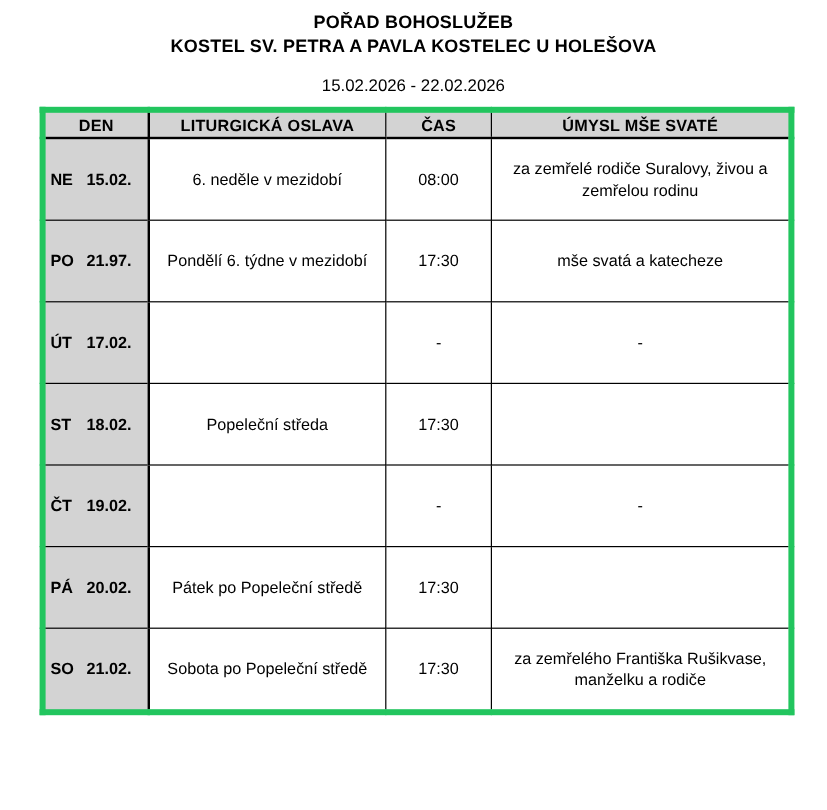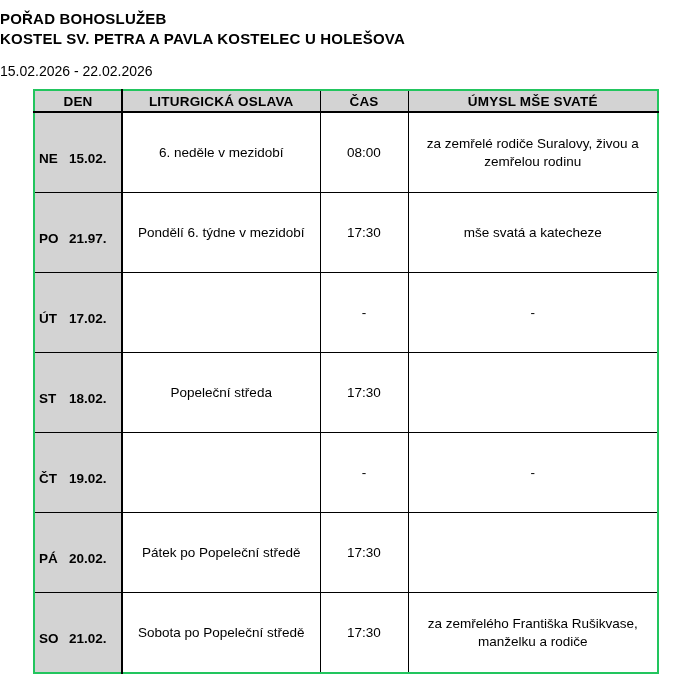--- a/index.html
+++ b/index.html
@@ -11,40 +11,41 @@
   }
   .page {
     width: 689px;
     height: 675px;
     position: relative;
     overflow: hidden;
     background: #ffffff;
   }
   .title-block {
     padding-top: 9px;
+    text-align: center;
   }
   .title-line1,
   .title-line2 {
     font-size: 15px;
     font-weight: bold;
     line-height: 20px;
     letter-spacing: 0.2px;
   }
   .title-line3 {
     font-size: 14px;
     font-weight: normal;
     line-height: 20px;
     margin-top: 12px;
   }
   table.schedule {
     border-collapse: collapse;
     table-layout: fixed;
     width: 624px;
     margin: 8px 0 0 33px;
-    border: 2px solid #22c55e;
+    border: 5px solid #22c55e;
   }
   col.c-day   { width: 88px; }
   col.c-cel   { width: 198px; }
   col.c-time  { width: 88px; }
   col.c-int   { width: 250px; }
   th {
     background: #d3d3d3;
     border: 1px solid #000000;
     border-bottom: 2px solid #000000;
     font-size: 13.5px;
@@ -64,21 +65,21 @@
     text-align: center;
     vertical-align: middle;
     padding: 0 8px;
     line-height: 18px;
   }
   td.day-cell {
     background: #d3d3d3;
     border-right: 2px solid #000000;
     font-weight: bold;
     text-align: left;
-    padding: 12px 2px 0 4px;
+    padding: 0 2px 0 4px;
     white-space: nowrap;
   }
   .day-abbrev {
     display: inline-block;
     width: 30px;
   }
 </style>
 </head>
 <body>
 

